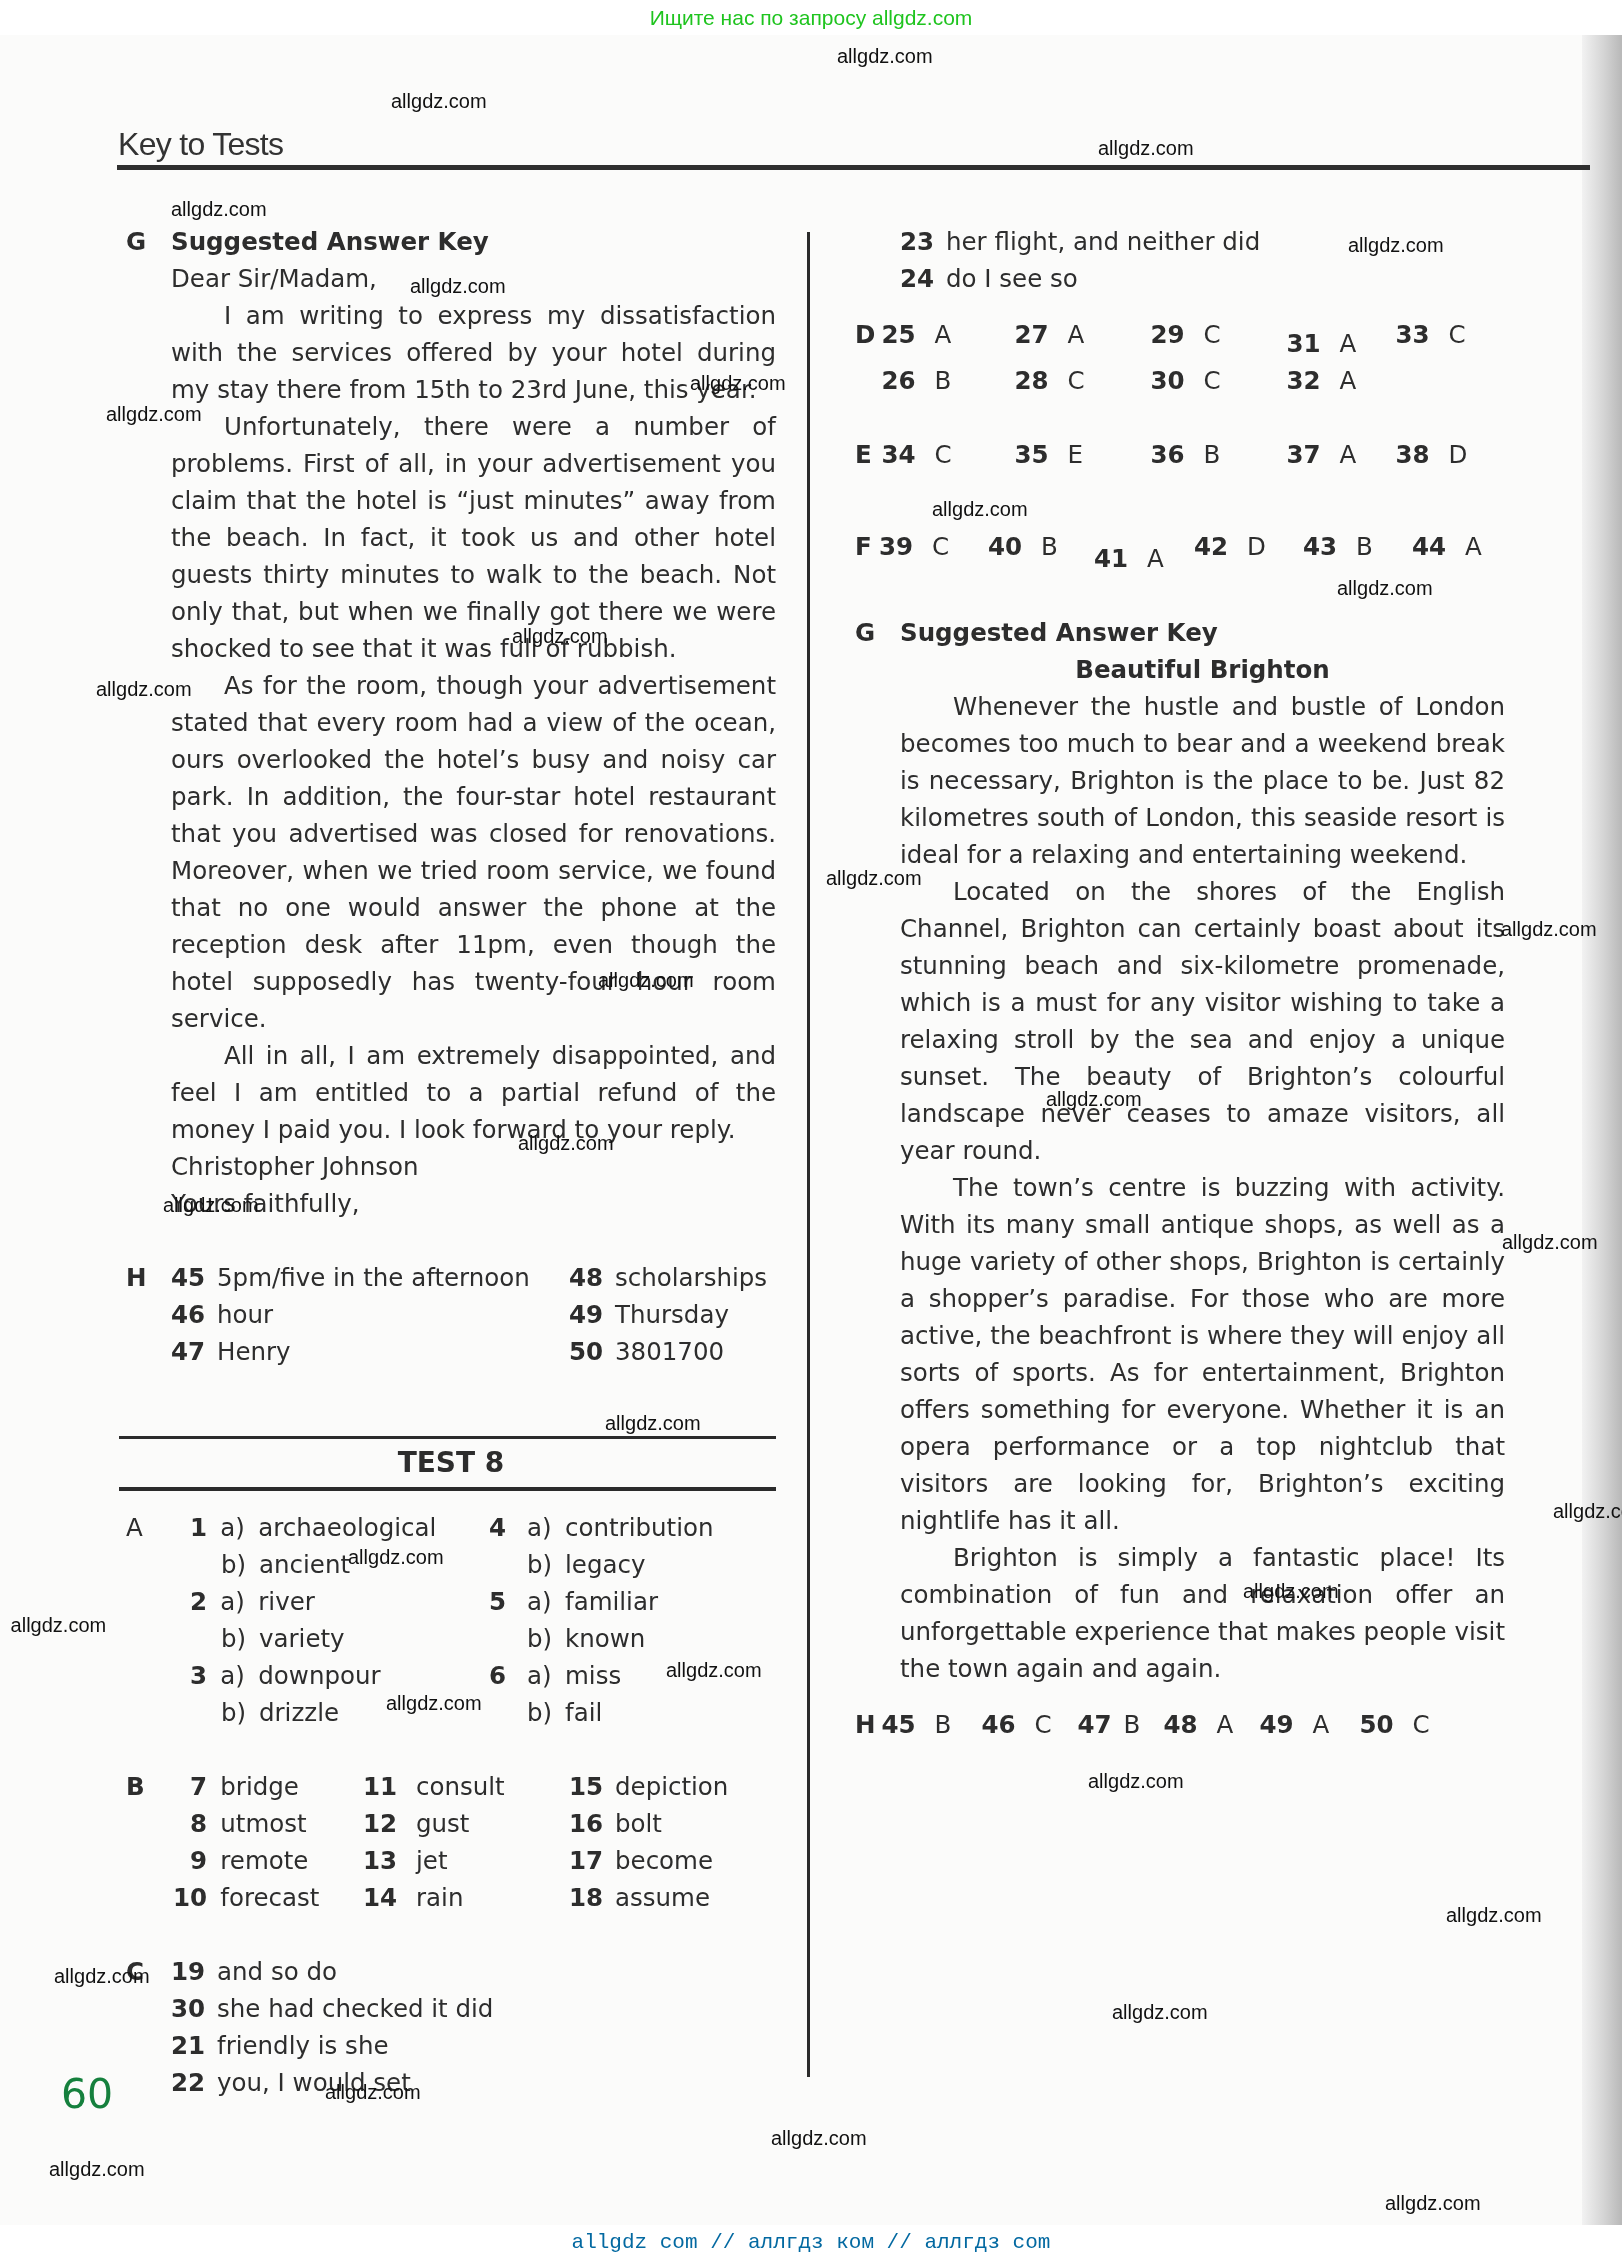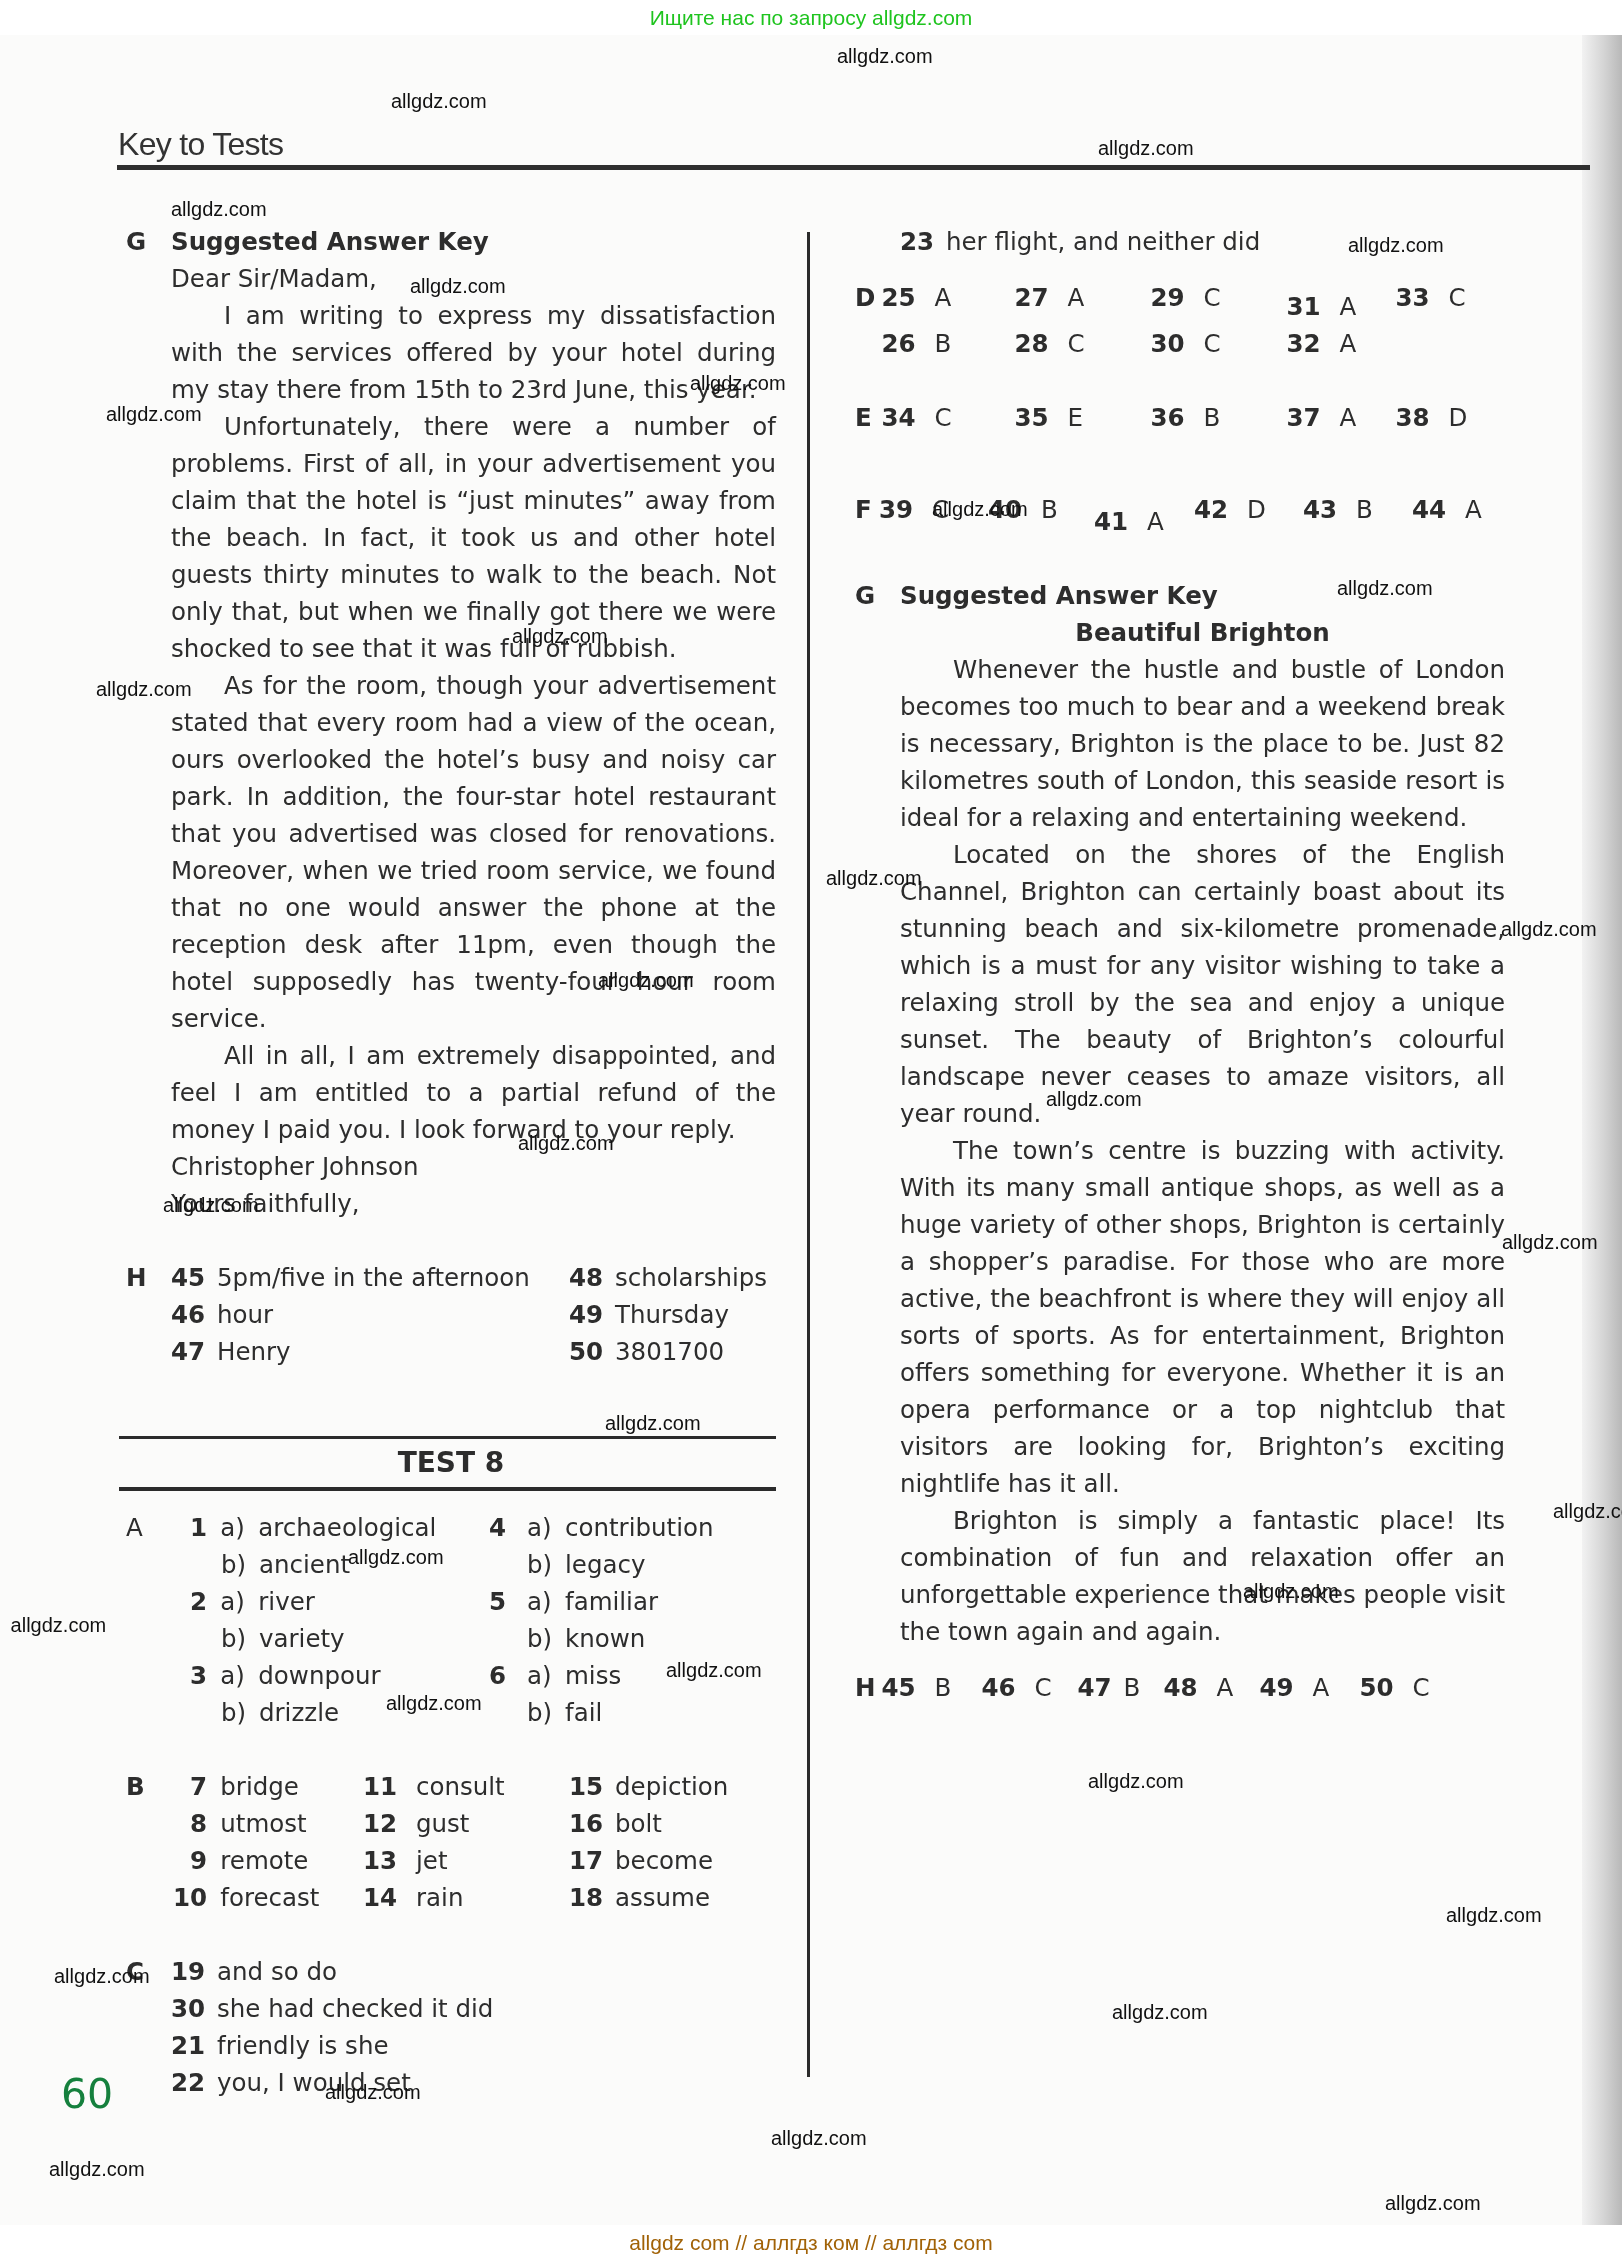--- a/index.html
+++ b/index.html
@@ -2,21 +2,21 @@
 <html style="font-size:10.6px"><head>
 <meta charset="utf-8">
 <style>
   * { box-sizing: border-box; margin: 0; padding: 0; }
   html, body { width: 1622px; height: 2261px; background: #ffffff; overflow: hidden; }
   body { position: relative; font-family: "DejaVu Sans", sans-serif; color: #2b2b2b; }
 
   .top-banner { position: absolute; top: 0; left: 0; width: 1622px; height: 35px; text-align: center;
     font-family: "Liberation Sans", sans-serif; font-size: 21px; line-height: 35px; color: #1fc41f; }
   .bottom-banner { position: absolute; top: 2224px; left: 0; width: 1622px; height: 37px; text-align: center;
-    font-family: Liberation Sans, sans-serif; font-size: 21px; line-height: 37px; color: #a16207; }
+    font-family: Liberation Mono, monospace; font-size: 21px; line-height: 37px; color: #0369a1; }
 
   .page { position: absolute; top: 35px; left: 0; width: 1622px; height: 2190px; background: #fbfbfa; }
   .page-shadow { position: absolute; top: 35px; right: 0; width: 40px; height: 2190px;
     background: linear-gradient(to right, #f2f2f2, #d4d4d4 55%, #b8b8b8); }
 
   .header-title { position: absolute; left: 118px; top: 126px; font-family: "Liberation Sans", sans-serif;
     font-size: 32px; color: #333; letter-spacing: -0.7px; }
   .header-rule { position: absolute; left: 117px; top: 165px; width: 1473px; height: 5.3px; background: #2f2f2f; }
 
   .col { position: absolute; font-family: "DejaVu Sans", sans-serif; font-size: 24.5px; line-height: 37px; color: #2d2d2d; }
@@ -262,20 +262,24 @@
         </div>
     </div>
   </div>
 </div>
 
 <div class="col col-right">
   <div class="indent-block">
     <div class="row">
         <span class="num" style="width:46px;">23</span>
         <span>her flight, and neither did</span>
+      </div>
+    <div class="row">
+        <span class="num" style="width:46px;">24</span>
+        <span>do I see so</span>
       </div>
   </div>
   <div class="gap-sm"></div>
 
   <div class="row" style="align-items:flex-start;">
     <span class="sec-letter" style="width:26.5px;">D</span>
     <div style="display:grid;grid-template-columns:133px 136px 136px 109px 106px;">
       <div><span class="num" style="width:53px;">25</span><span>A</span></div>
       <div><span class="num" style="width:53px;">27</span><span>A</span></div>
       <div><span class="num" style="width:53px;">29</span><span>C</span></div>

